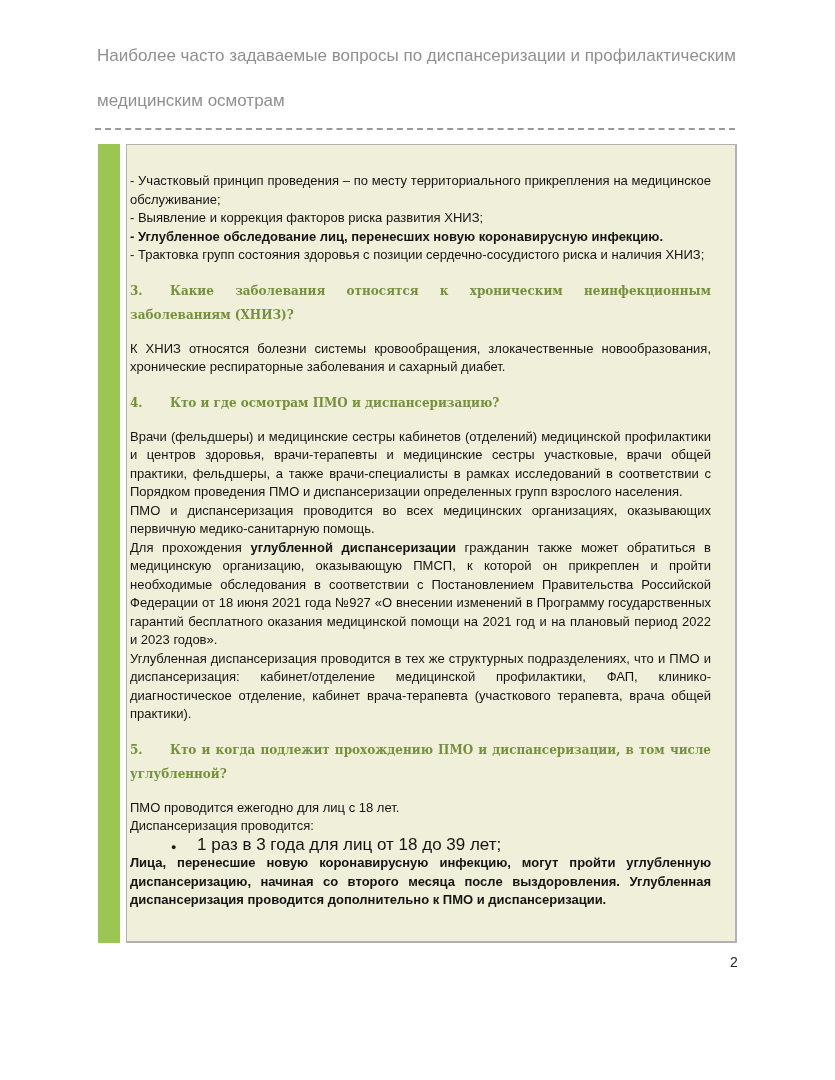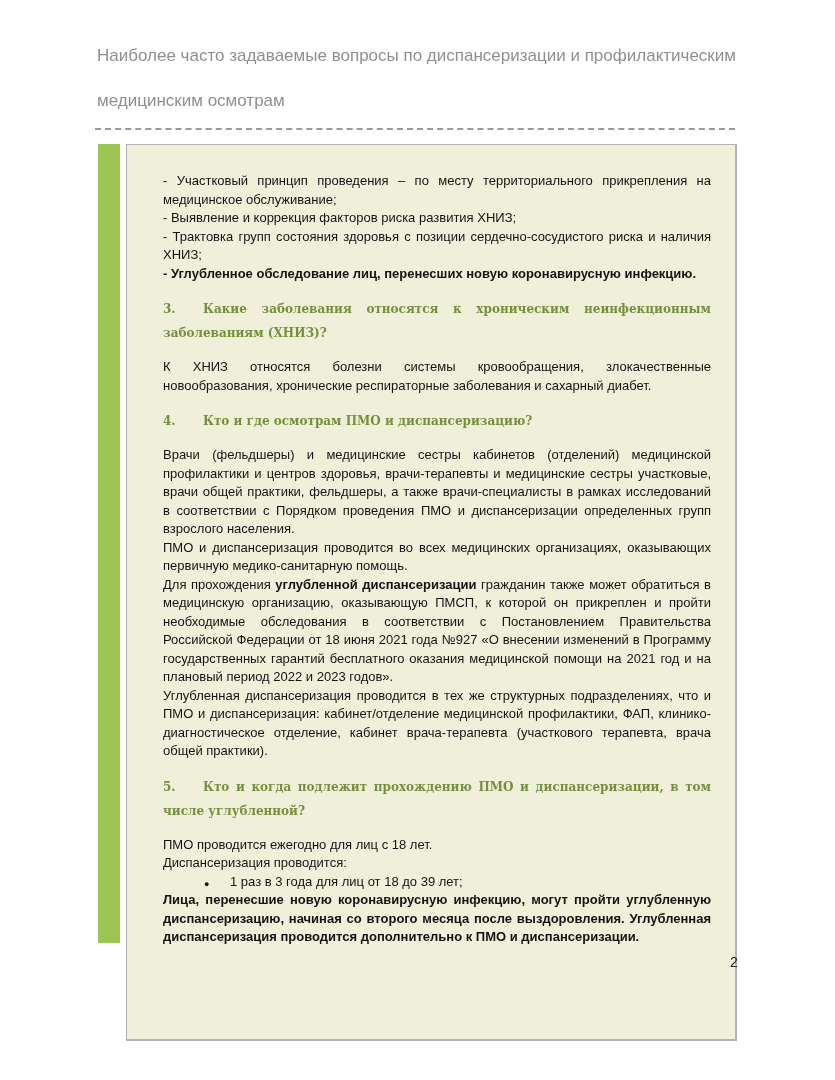--- a/index.html
+++ b/index.html
@@ -23,27 +23,27 @@
     left:95px;top:128px;width:640px;height:0;
     border-top:2px dashed #9a9a9a;
   }
   .accent-bar{
     position:absolute;
     left:98px;top:144px;width:22px;height:799px;
     background:#9bc653;
   }
   .panel{
     position:absolute;
-    left:126px;top:144px;width:611px;height:897px;
+    left:126px;top:144px;width:611px;height:799px;
     box-sizing:border-box;
     background:#f0efda;
     border:1px solid #b2b2b2;
     border-right-width:2px;
     border-bottom-width:2px;
-    padding:27px 24px 10px 36px;
+    padding:27px 24px 10px 3px;
     overflow:hidden;
   }
   .body-text{
     font-size:13px;
     line-height:18.5px;
     text-align:justify;
     margin:0;
   }
   .bold{font-weight:bold;}
   .section-heading{
@@ -55,21 +55,21 @@
     text-align:justify;
     margin:14px 0 13px 0;
   }
   .h-num{display:inline-block;width:40px;}
   .bullets{
     margin:0;padding:0;list-style:none;
   }
   .bullets li{
     position:relative;
     padding-left:67px;
-    font-size:13px;
+    font-size:17px;
     line-height:18.5px;
   }
   .bullets li::before{
     content:"\25CF";
     position:absolute;
     left:41px;top:2px;
     font-size:9px;
   }
   .page-number{
     position:absolute;
@@ -87,22 +87,22 @@
 
   <div class="dashed-divider"></div>
 
   <div class="accent-bar"></div>
 
   <div class="panel">
 
     <div>
       <div class="body-text">- Участковый принцип проведения – по месту территориального прикрепления на медицинское обслуживание;</div>
       <div class="body-text">- Выявление и коррекция факторов риска развития ХНИЗ;</div>
+      <div class="body-text bold">- Углубленное обследование лиц, перенесших новую коронавирусную инфекцию.</div>
       <div class="body-text">- Трактовка групп состояния здоровья с позиции сердечно-сосудистого риска и наличия ХНИЗ;</div>
-      <div class="body-text bold">- Углубленное обследование лиц, перенесших новую коронавирусную инфекцию.</div>
     </div>
 
     <div class="section-heading">
       <span class="h-num">3.</span><span>Какие заболевания относятся к хроническим неинфекционным заболеваниям (ХНИЗ)?</span>
     </div>
 
     <div class="body-text">К ХНИЗ относятся болезни системы кровообращения, злокачественные новообразования, хронические респираторные заболевания и сахарный диабет.</div>
 
     <div class="section-heading">
       <span class="h-num">4.</span><span>Кто и где осмотрам ПМО и диспансеризацию?</span>

